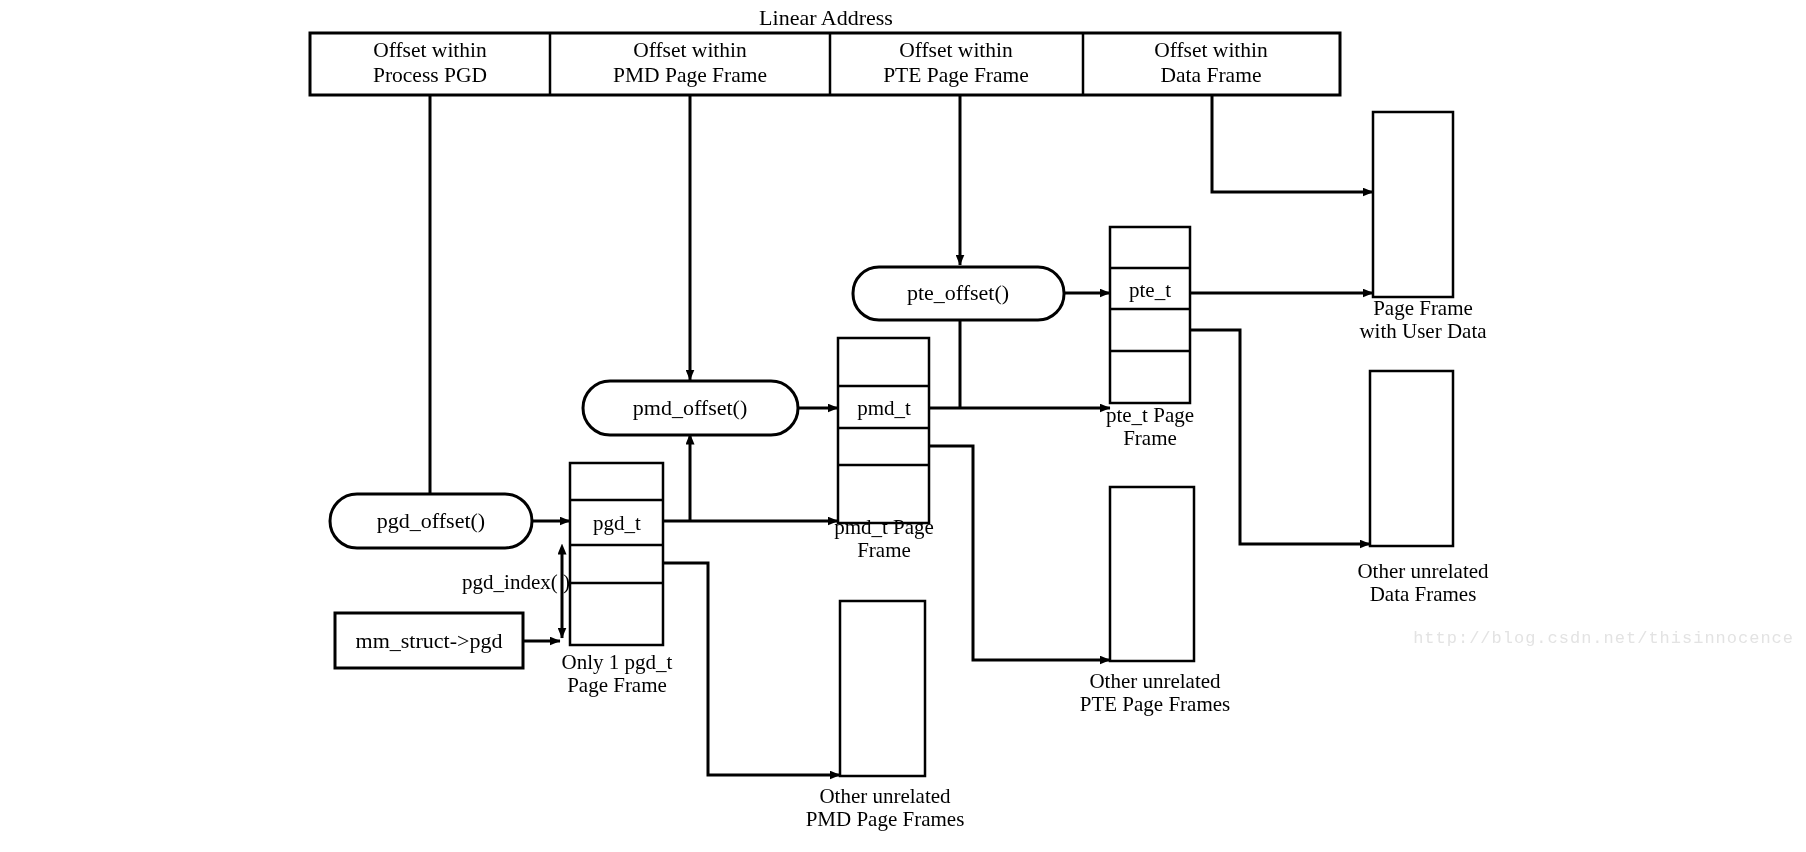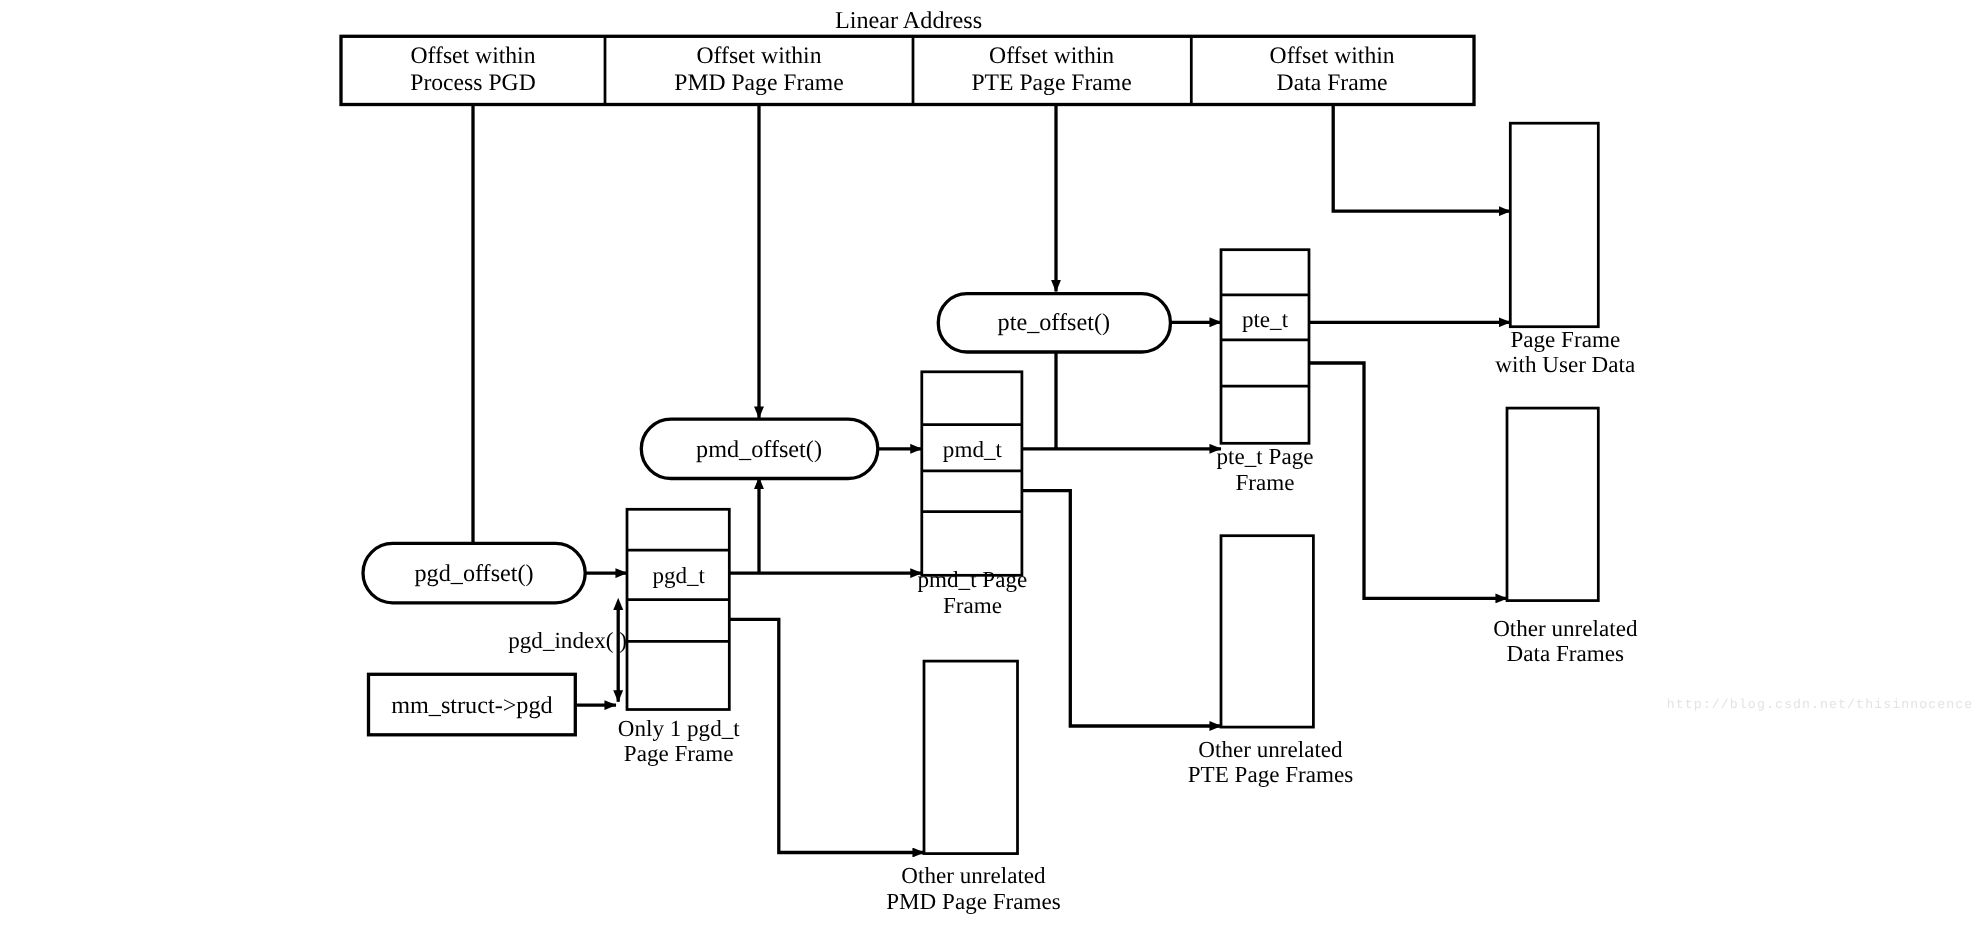--- a/index.html
+++ b/index.html
@@ -73,21 +73,21 @@
     font-family: "Liberation Serif", "DejaVu Serif", serif;
     font-size: 21px;
     fill: #000000;
     text-anchor: middle;
   }
   .watermark {
     position: absolute;
     right: 12px;
     bottom: 8px;
     font-family: "Liberation Mono", "DejaVu Sans Mono", monospace;
-    font-size: 12px;
+    font-size: 17px;
     color: #e3e3e3;
     letter-spacing: 1px;
     white-space: nowrap;
     user-select: none;
   }
 </style>
 </head>
 <body>
 
 <div id="diagram-root">

